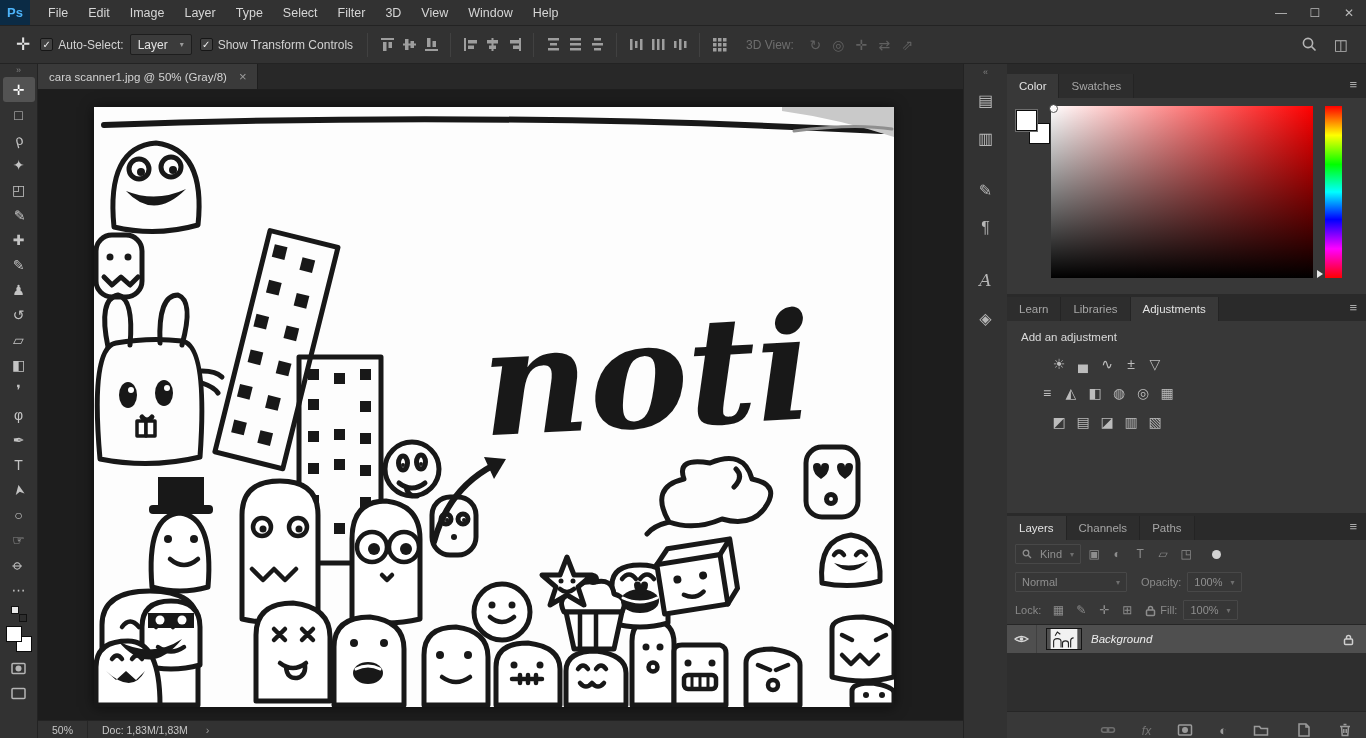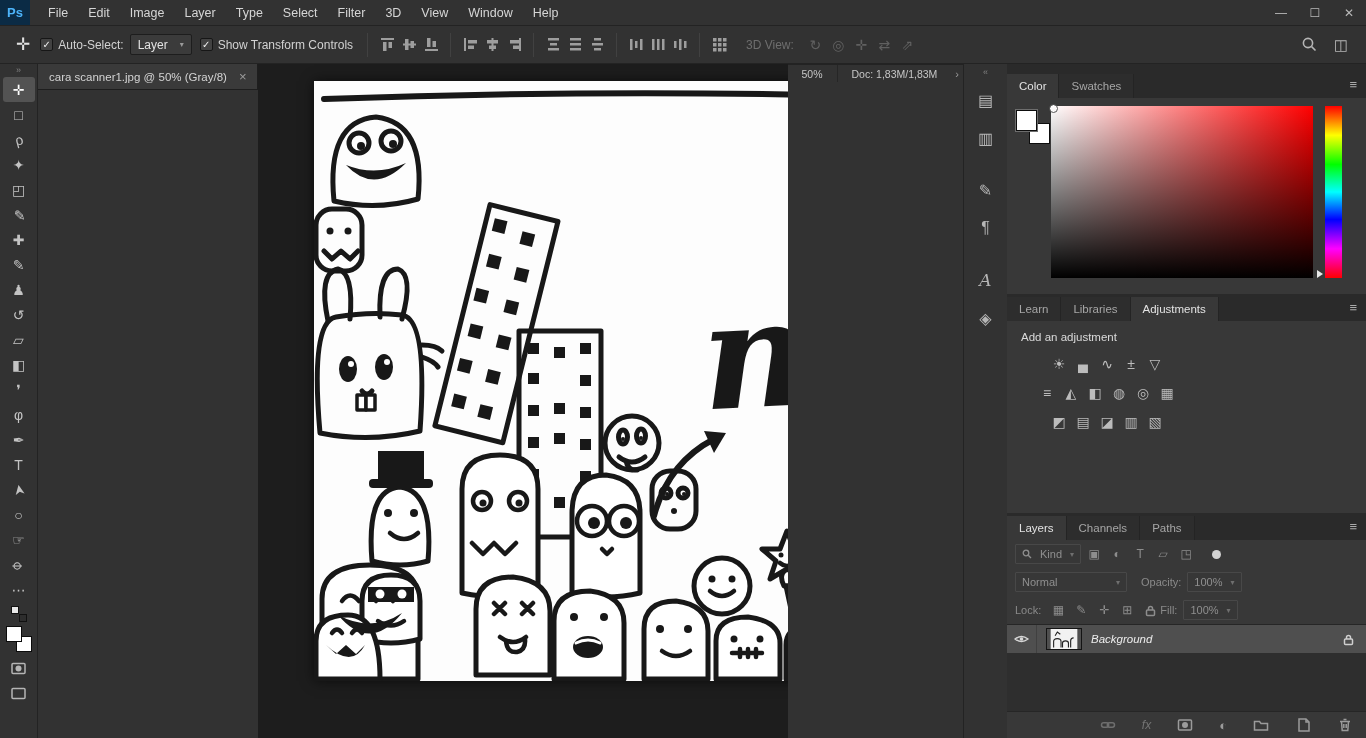--- a/index.html
+++ b/index.html
@@ -48,21 +48,21 @@
   .rot45{display:inline-block;transform:rotate(45deg)}
   .minifb{position:relative;width:16px;height:16px;margin-top:4px}
   .minifb .a{position:absolute;left:0;top:0;width:8px;height:8px;background:#e8e8e8;border:1px solid #111}
   .minifb .b{position:absolute;right:0;bottom:0;width:8px;height:8px;background:#2d2d2d;border:1px solid #111}
   .fbswatch{position:relative;width:26px;height:26px;margin-top:4px}
   .fbswatch .fg{position:absolute;left:0;top:0;width:16px;height:16px;background:#fff;border:1px solid #0c0c0c;z-index:2}
   .fbswatch .bg{position:absolute;right:0;bottom:0;width:16px;height:16px;background:#fff;border:1px solid #0c0c0c}
   .tbsvg{width:17px;height:17px;stroke:#b5b5b5;stroke-width:1.5;fill:none;margin-top:8px}
 
   
-  .docarea{position:absolute;left:38px;top:64px;right:403px;bottom:0;display:flex;flex-direction:row}
+  .docarea{position:absolute;left:38px;top:64px;right:403px;bottom:0;display:flex;flex-direction:column}
   .tabbar{height:26px;background:#282828;display:flex;align-items:stretch;border-bottom:1px solid #1e1e1e}
   .doctab{display:flex;align-items:center;background:#3a3a3a;padding:0 11px;gap:12px;color:#d4d4d4;
           font-size:11.5px;border-right:1px solid #1e1e1e}
   .doctab .close{color:#9c9c9c;font-size:13px}
   .canvas{flex:1;background:#1d1d1d;position:relative;overflow:hidden}
   .artwork{position:absolute;left:56px;top:17px;width:800px;height:600px;background:#fdfdfd;
            box-shadow:0 0 12px rgba(0,0,0,.6)}
   .artwork svg{display:block;width:100%;height:100%}
   .statusbar{height:18px;background:#323232;border-top:1px solid #232323;display:flex;align-items:center;
              font-size:10.5px;color:#c6c6c6}
@@ -120,21 +120,21 @@
           font-size:12px;margin-left:3px}
   .flt-toggle{width:9px;height:9px;border-radius:50%;background:#d2d2d2;margin-left:16px}
   .dimlbl{color:#8a8a8a;font-size:11px}
   .layers-list{flex:1;background:#2e2e2e;border-top:1px solid #262626;border-bottom:1px solid #262626}
   .layer-row{height:28px;display:flex;align-items:center;background:#4f4f4f}
   .eye-cell{width:30px;height:100%;display:flex;align-items:center;justify-content:center;border-right:1px solid #404040}
   .thumb{width:36px;height:22px;border:1px solid #141414;margin:0 9px;flex:0 0 auto}
   .thumb svg{display:block;width:100%;height:100%}
   .lname{font-style:italic;color:#ececec;font-size:11.5px}
   .llock{margin-left:auto;margin-right:11px;display:flex}
-  .lr-bottom{height:26px;display:flex;align-items:center;justify-content:flex-end;gap:26px;
+  .lr-bottom{height:26px;display:flex;align-items:flex-end;justify-content:flex-end;gap:26px;
              padding:0 13px;background:#383838;flex:0 0 auto}
   .bicon{width:16px;height:16px;stroke:#9b9b9b;stroke-width:1.5;fill:none;display:block}
   .bicon.dim{opacity:.55}
   .fxlbl{color:#9b9b9b;font-style:italic;font-size:12px;opacity:.6}
   .adjdot{color:#9b9b9b;font-size:13px}
   .locksvg{width:13px;height:13px;stroke:#cfcfcf;stroke-width:1.5;fill:none}
   .eyesvg{width:15px;height:10px;stroke:#d6d6d6;stroke-width:1.4;fill:none}
 </style>
 </head>
 <body>

